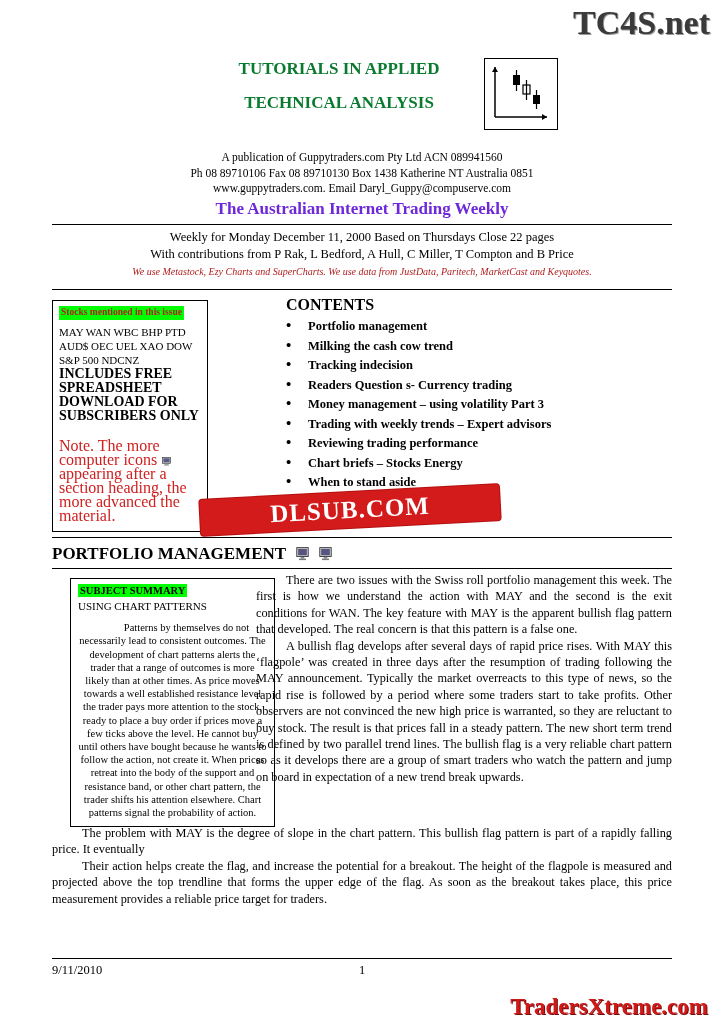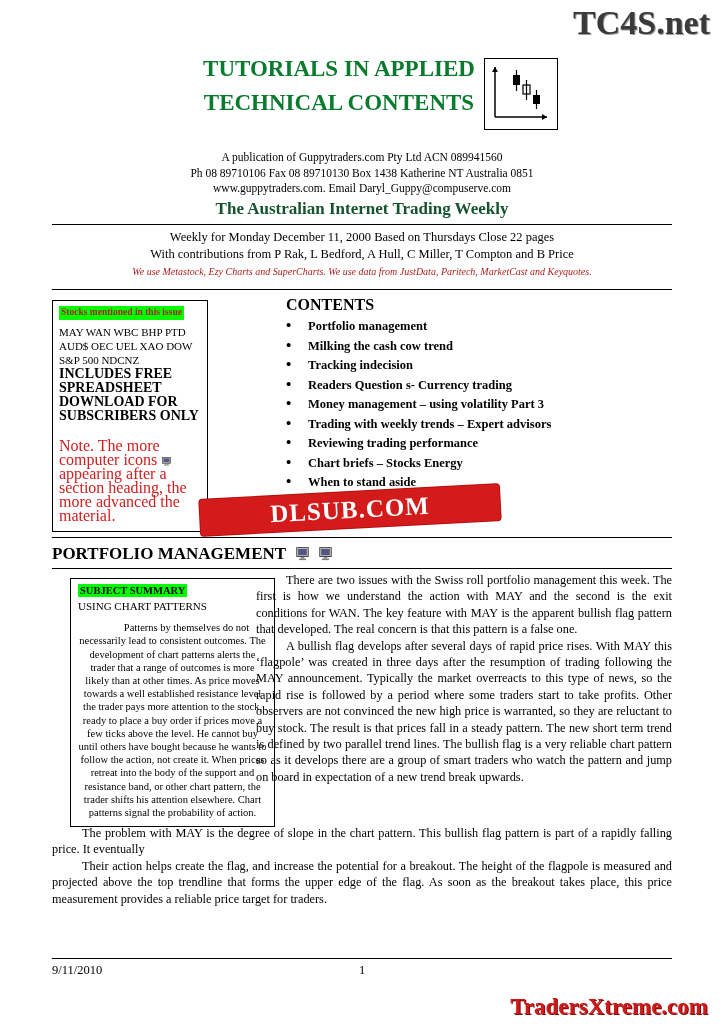--- a/index.html
+++ b/index.html
@@ -45,21 +45,21 @@
   .mast-box {
     position: absolute;
     left: 122px;
     top: 0;
     width: 330px;
     text-align: center;
   }
   .mast-title {
     color: #0a7a2f;
     font-weight: bold;
-    font-size: 23px;
+    font-size: 17px;
     line-height: 34px;
     font-family: "Liberation Serif", serif;
   }
   .mast-logo {
     position: absolute;
     left: 432px;
     top: 6px;
     width: 72px;
     height: 70px;
     border: 1px solid #000;
@@ -72,21 +72,21 @@
     position: absolute;
     top: 150px;
     left: 52px;
     right: 52px;
     text-align: center;
     font-size: 11.5px;
     line-height: 15.5px;
   }
   .pub div { white-space: nowrap; }
   .weekly-title {
-    color: #14532d;
+    color: #6d28d9;
     font-weight: bold;
     font-size: 17px;
     margin-top: 4px;
   }
 
   .rule {
     position: absolute;
     left: 52px;
     right: 52px;
     border-top: 1px solid #000;
@@ -320,21 +320,21 @@
 </head>
 <body>
 
 <div class="page">
 
   <div class="tc4s">TC4S.net</div>
 
   <div class="masthead">
     <div class="mast-box">
       <div class="mast-title">TUTORIALS IN APPLIED</div>
-      <div class="mast-title">TECHNICAL CONTENTS</div>
+      <div class="mast-title">TECHNICAL ANALYSIS</div>
     </div>
     <div class="mast-logo">
       <svg width="70" height="68" viewBox="0 0 70 68">
         <line x1="10" y1="58" x2="62" y2="58" stroke="#000" stroke-width="1.5"></line>
         <polygon points="62,58 57,55 57,61" fill="#000"></polygon>
         <line x1="10" y1="58" x2="10" y2="8" stroke="#000" stroke-width="1.5"></line>
         <polygon points="10,8 7,13 13,13" fill="#000"></polygon>
         <rect x="28" y="16" width="7" height="10" fill="#000"></rect>
         <line x1="31.5" y1="11" x2="31.5" y2="32" stroke="#000" stroke-width="1.2"></line>
         <rect x="38" y="26" width="7" height="9" fill="#fff" stroke="#000" stroke-width="1.2"></rect>

